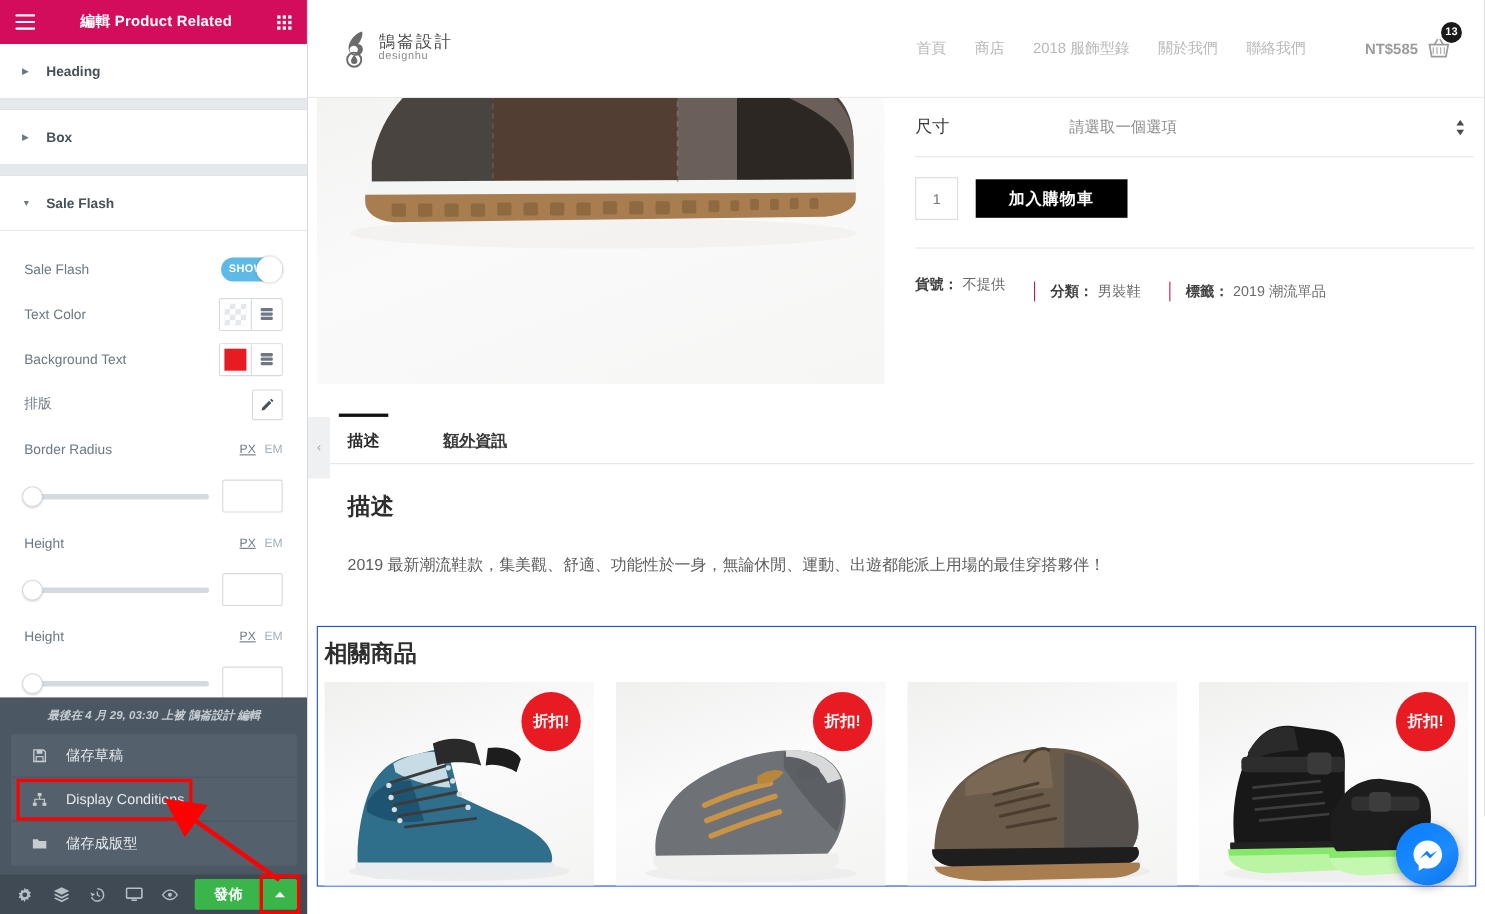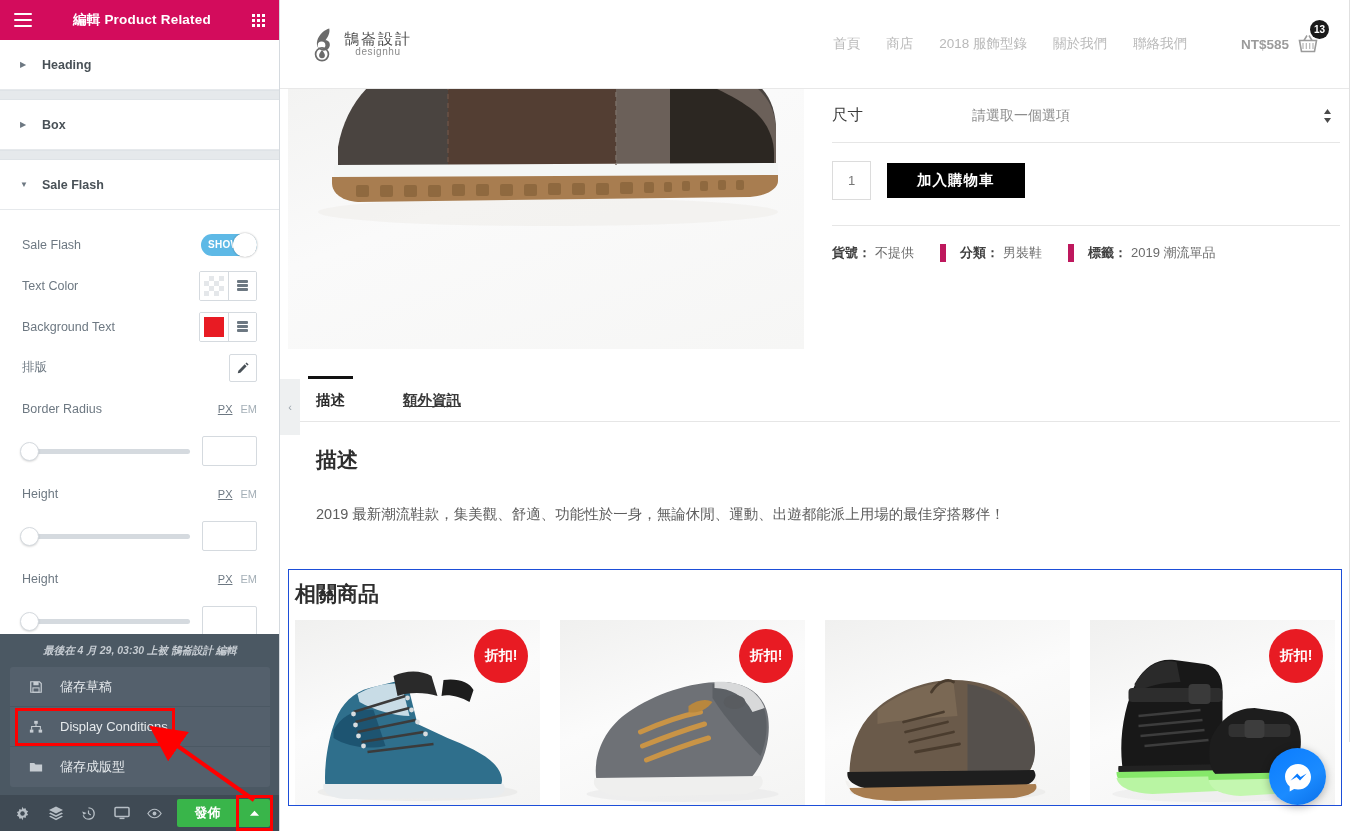--- a/index.html
+++ b/index.html
@@ -162,21 +162,21 @@
   .preview { flex: 1; position: relative; background: #fff; overflow: hidden; height: 831px; }
 
   .site-header {
     height: 89px; background: #fff; border-bottom: 1px solid #e8e8e8;
     display: flex; align-items: center; padding: 0 30px 0 32px;
   }
   .logo { display: flex; align-items: center; gap: 6px; }
   .logo-mark { width: 26px; height: 36px; }
   .logo-txt { line-height: 1.05; }
   .logo-cn { font-size: 15px; color: #4a4a4a; letter-spacing: 2px; font-weight: 500; }
-  .logo-en { font-size: 10px; color: #8a8a8a; letter-spacing: .6px; text-align: center; }
+  .logo-en { font-size: 10px; color: #8a8a8a; letter-spacing: .6px; }
 
   .site-nav { margin-left: auto; display: flex; align-items: center; gap: 26px; }
   .nav-link { font-size: 13.5px; color: #b9b9b9; cursor: pointer; white-space: nowrap; }
   .cart-wrap { display: flex; align-items: center; gap: 7px; position: relative; cursor: pointer; margin-left: 28px; }
   .cart-price { font-size: 13.5px; color: #9b9b9b; font-weight: bold; }
   .cart-badge {
     position: absolute; right: -9px; top: -12px; width: 19px; height: 19px; border-radius: 50%;
     background: #1a1a1a; color: #fff; font-size: 10px; display: flex; align-items: center; justify-content: center;
     font-weight: bold;
   }
@@ -211,21 +211,21 @@
   }
   .addcart-btn {
     height: 35px; background: #000; color: #fff; font-size: 14.5px; font-weight: bold;
     padding: 16px 30px; display: flex; align-items: center; justify-content: center;
     margin-left: 16px; cursor: pointer; letter-spacing: 1px;
   }
   .meta-sep { border-top: 1px solid #e6e6e6; margin-top: 25px; max-width: 520px; }
   .meta-row { display: flex; align-items: center; padding: 18px 0 0; font-size: 13px; gap: 12px; }
   .meta-item { display: flex; gap: 4px; padding: 0 14px; color: #6b6b6b; }
   .meta-item:first-child { padding-left: 0; }
-  .meta-item + .meta-item { border-left: 6px solid #be185d; }
+  .meta-item + .meta-item { border-left: 1px solid #be185d; margin-top: 12px; }
   .meta-k { font-weight: bold; color: #3f3f3f; }
 
   
   .tabs-wrap { margin: 30px 0 0 0; position: relative; }
   .tabs-bar { display: flex; border-bottom: 1px solid #e6e6e6; padding-left: 36px; gap: 0; max-width: 1060px; }
   .tab {
     padding: 12px 26px 11px 0; font-size: 14.5px; color: #3a3a3a; font-weight: bold; cursor: pointer;
     position: relative; margin-right: 32px;
   }
   .tab:last-child { margin-right: 0; text-decoration: underline; }

